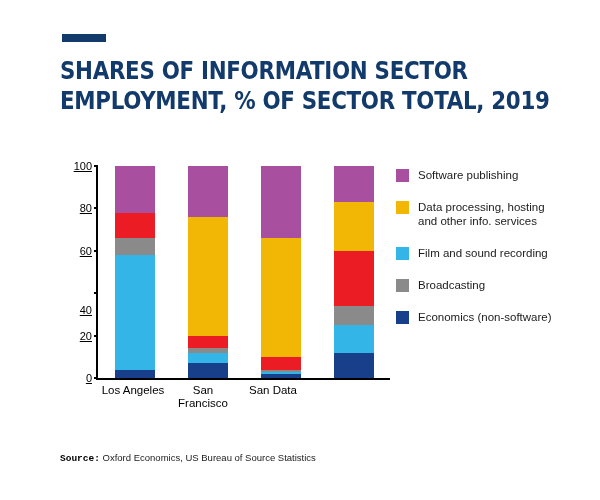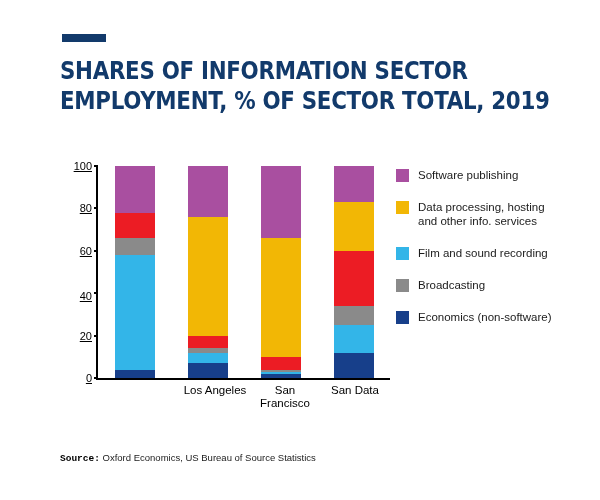--- a/index.html
+++ b/index.html
@@ -116,21 +116,21 @@
   }
   .seg {
     width: 100%;
   }
   .xlabels {
     position: absolute;
     left: 38px;
     right: 0;
     top: 224px;
     display: flex;
-    justify-content: flex-end;
+    justify-content: flex-start;
   }
   .xlabel {
     width: 70px;
     text-align: center;
     font-size: 11.5px;
     color: #000;
     line-height: 13px;
   }
 
   
@@ -184,21 +184,21 @@
 
   <div class="chart">
     <div class="axis-y"></div>
     <div class="axis-x"></div>
     <div class="plot">
       <div class="yticks">
           <div class="ytick" style="top: 212px;">0</div>
           <div class="ytick-mark" style="top: 212px;"></div>
           <div class="ytick" style="top: 169.6px;">20</div>
           <div class="ytick-mark" style="top: 169.6px;"></div>
-          <div class="ytick" style="top: 130px;">40</div>
+          <div class="ytick" style="top: 144px;">40</div>
           <div class="ytick-mark" style="top: 127.2px;"></div>
           <div class="ytick" style="top: 84.8px;">60</div>
           <div class="ytick-mark" style="top: 84.8px;"></div>
           <div class="ytick" style="top: 42.4px;">80</div>
           <div class="ytick-mark" style="top: 42.4px;"></div>
           <div class="ytick" style="top: 0px;">100</div>
           <div class="ytick-mark" style="top: 0px;"></div>
         </div>
       <div class="bars">
           <div class="bar-col">

